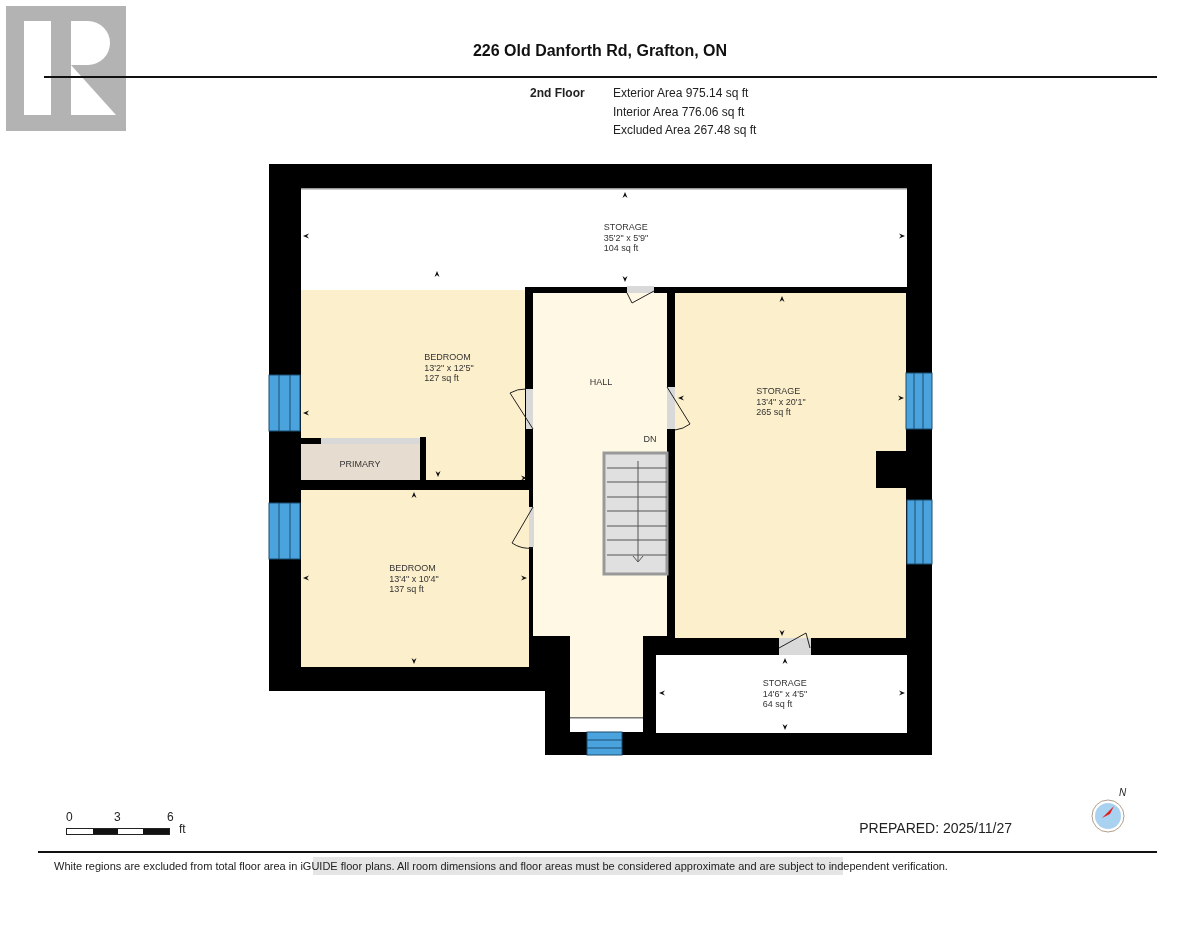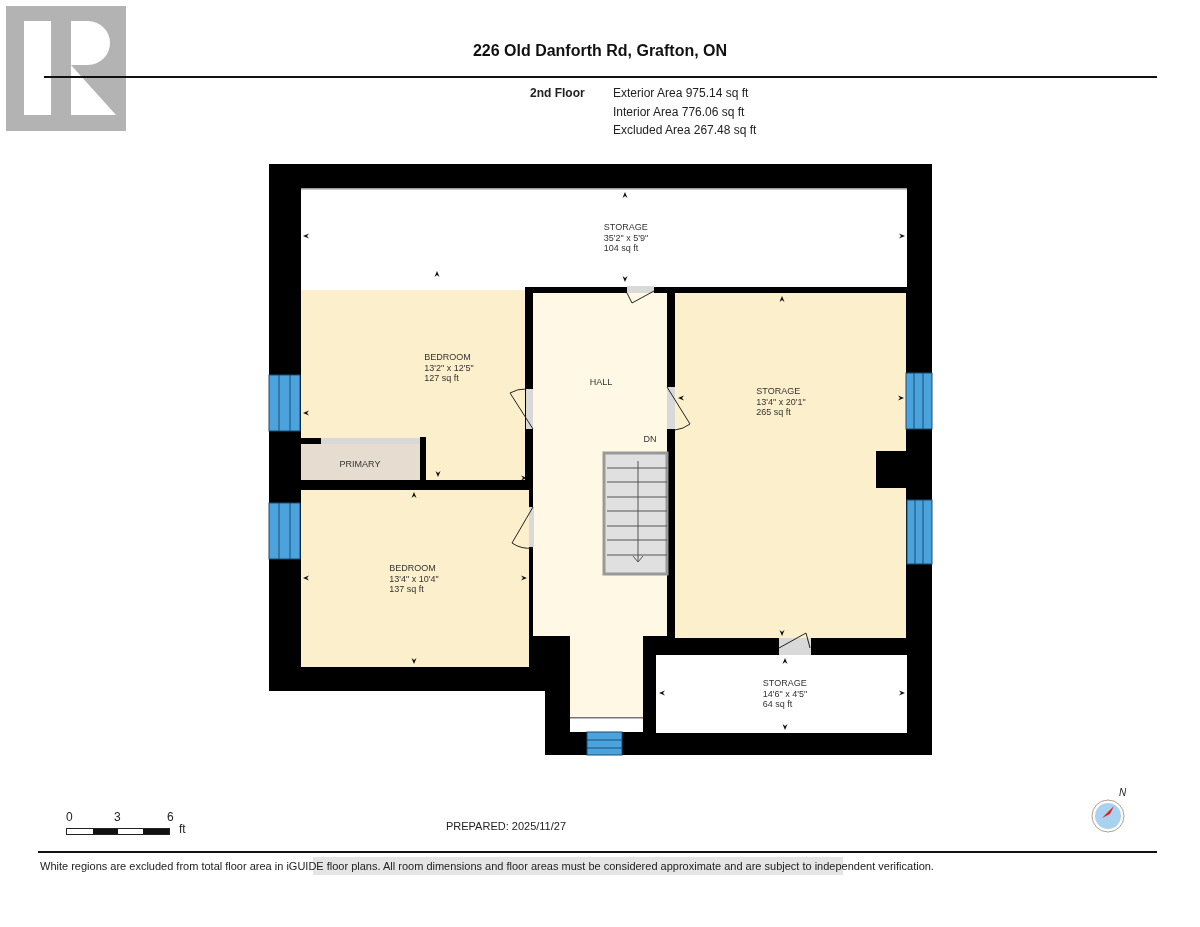--- a/index.html
+++ b/index.html
@@ -12,24 +12,24 @@
     .title-rule { position:absolute; left:44px; width:1113px; top:76px; height:2px; background:#111; }
     .area-block { position:absolute; top:84px; left:530px; font-size:12px; line-height:18.5px; color:#222; }
     .area-floor { position:absolute; left:0; top:0; font-weight:bold; width:72px; }
     .area-lines { position:absolute; left:83px; top:0; white-space:nowrap; }
     .plan { position:absolute; left:0; top:0; }
     .room-label { position:absolute; font-size:9px; line-height:10.5px; color:#333; transform:translateX(-50%); white-space:nowrap; }
     .scale { position:absolute; left:62px; top:810px; width:130px; height:30px; }
     .scale-num { position:absolute; top:0; font-size:12px; color:#222; }
     .scale-bar { position:absolute; top:18px; height:5px; border:1px solid #222; }
     .scale-unit { position:absolute; top:12px; left:117px; font-size:12px; }
-    .prepared { position:absolute; top:820px; left:0; width:1012px; text-align:center; font-size:11px; color:#222; }
+    .prepared { position:absolute; top:820px; left:0; width:1012px; text-align:right; font-size:14px; color:#222; }
     .compass { position:absolute; left:1086px; top:786px; width:48px; height:48px; }
     .footer-rule { position:absolute; left:38px; width:1119px; top:851px; height:2px; background:#111; }
-    .footer-text { position:absolute; left:40px; top:860px; font-size:11px; color:#222; white-space:nowrap; }
+    .footer-text { position:absolute; left:54px; top:860px; font-size:11px; color:#222; white-space:nowrap; }
     .watermark { position:absolute; left:313px; top:857px; width:530px; height:18px; background:rgba(180,180,180,0.35); }
   </style>
 </head>
 <body>
 
 <div class="logo">
   <div class="logo-box">
     <svg width="120" height="125" viewBox="0 0 120 125">
       <rect x="0" y="0" width="120" height="125" fill="#b3b3b3"></rect>
       <rect x="18" y="15" width="27" height="94" fill="#ffffff"></rect>

